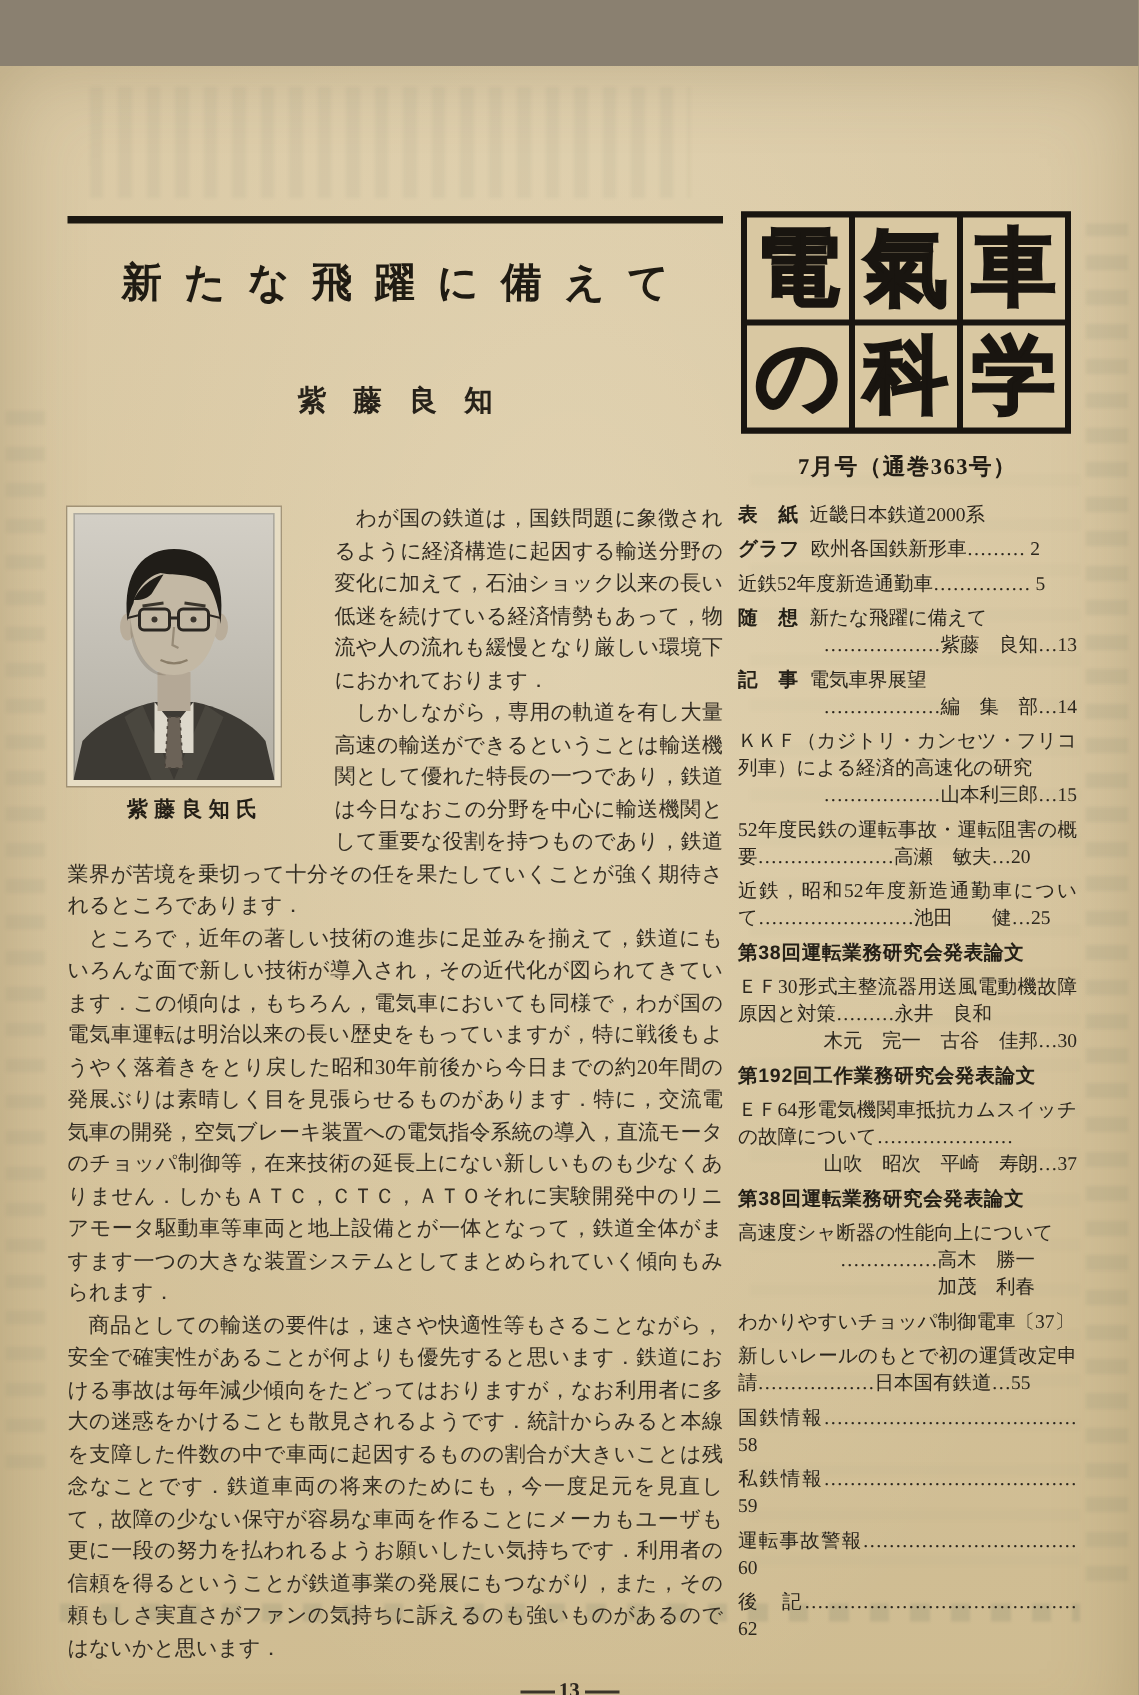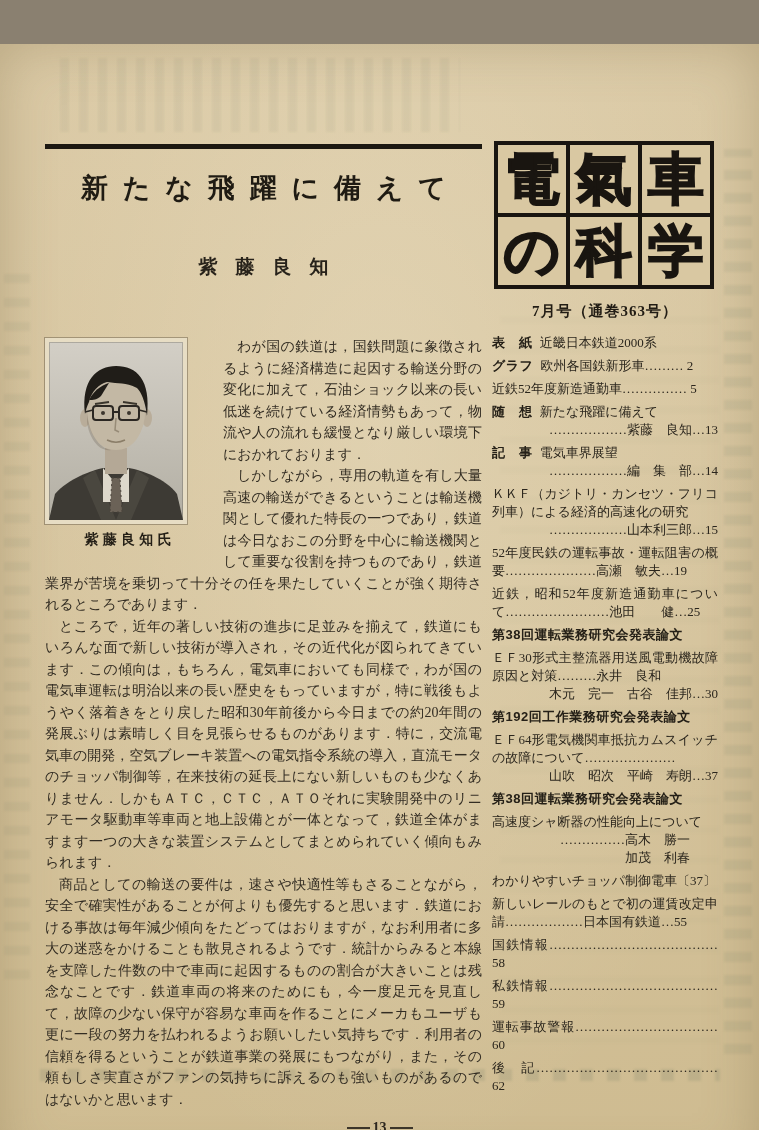--- a/index.html
+++ b/index.html
@@ -139,21 +139,21 @@
         </div>
         <div class="toc-entry">
           <div class="toc-row"><span class="toc-label">記　事</span><span>電気車界展望</span></div>
           <div class="toc-row right"><span>………………編　集　部…14</span></div>
         </div>
         <div class="toc-entry">
           <div class="toc-row"><span>ＫＫＦ（カジトリ・カンセツ・フリコ列車）による経済的高速化の研究</span></div>
           <div class="toc-row right"><span>………………山本利三郎…15</span></div>
         </div>
         <div class="toc-entry">
-          <div class="toc-row"><span>52年度民鉄の運転事故・運転阻害の概要…………………高瀬　敏夫…19</span></div>
+          <div class="toc-row"><span>52年度民鉄の運転事故・運転阻害の概要…………………高瀬　敏夫…20</span></div>
         </div>
         <div class="toc-entry">
           <div class="toc-row"><span>近鉄，昭和52年度新造通勤車について……………………池田　　健…25</span></div>
         </div>
         <div class="toc-entry">
           <div class="toc-row strong"><span>第38回運転業務研究会発表論文</span></div>
         </div>
         <div class="toc-entry">
           <div class="toc-row"><span>ＥＦ30形式主整流器用送風電動機故障原因と対策………永井　良和</span></div>
           <div class="toc-row right"><span>木元　完一　古谷　佳邦…30</span></div>

